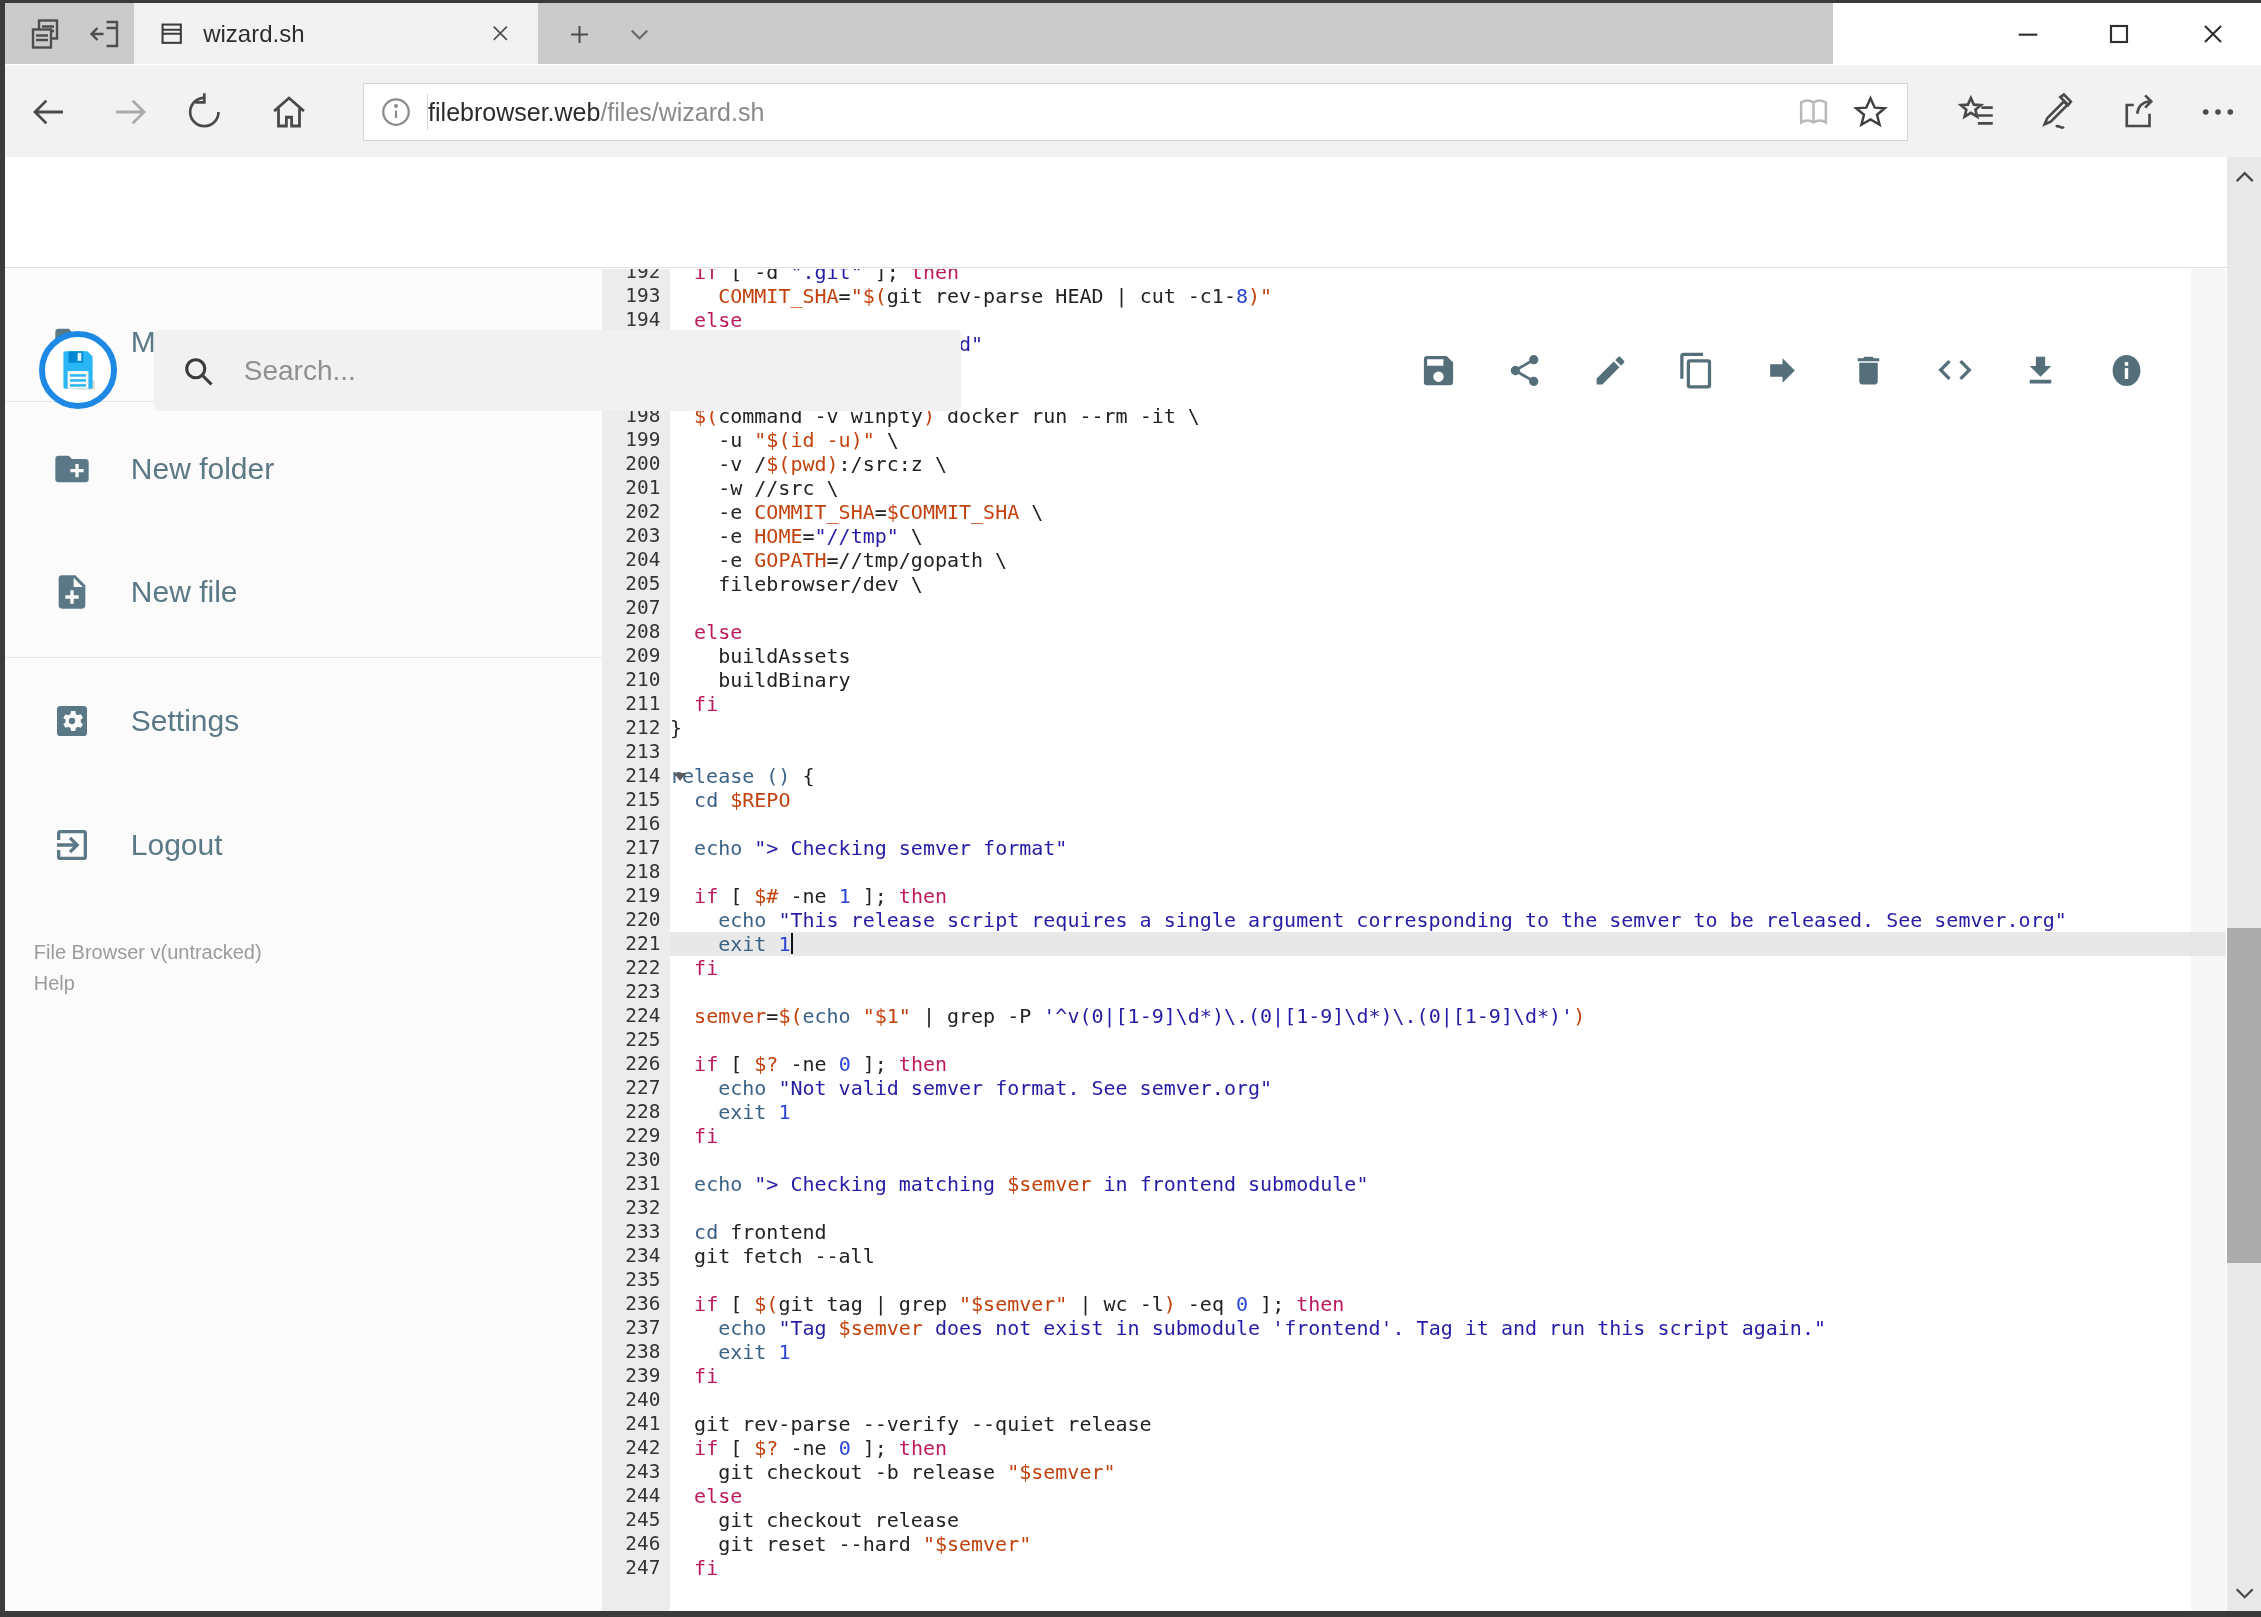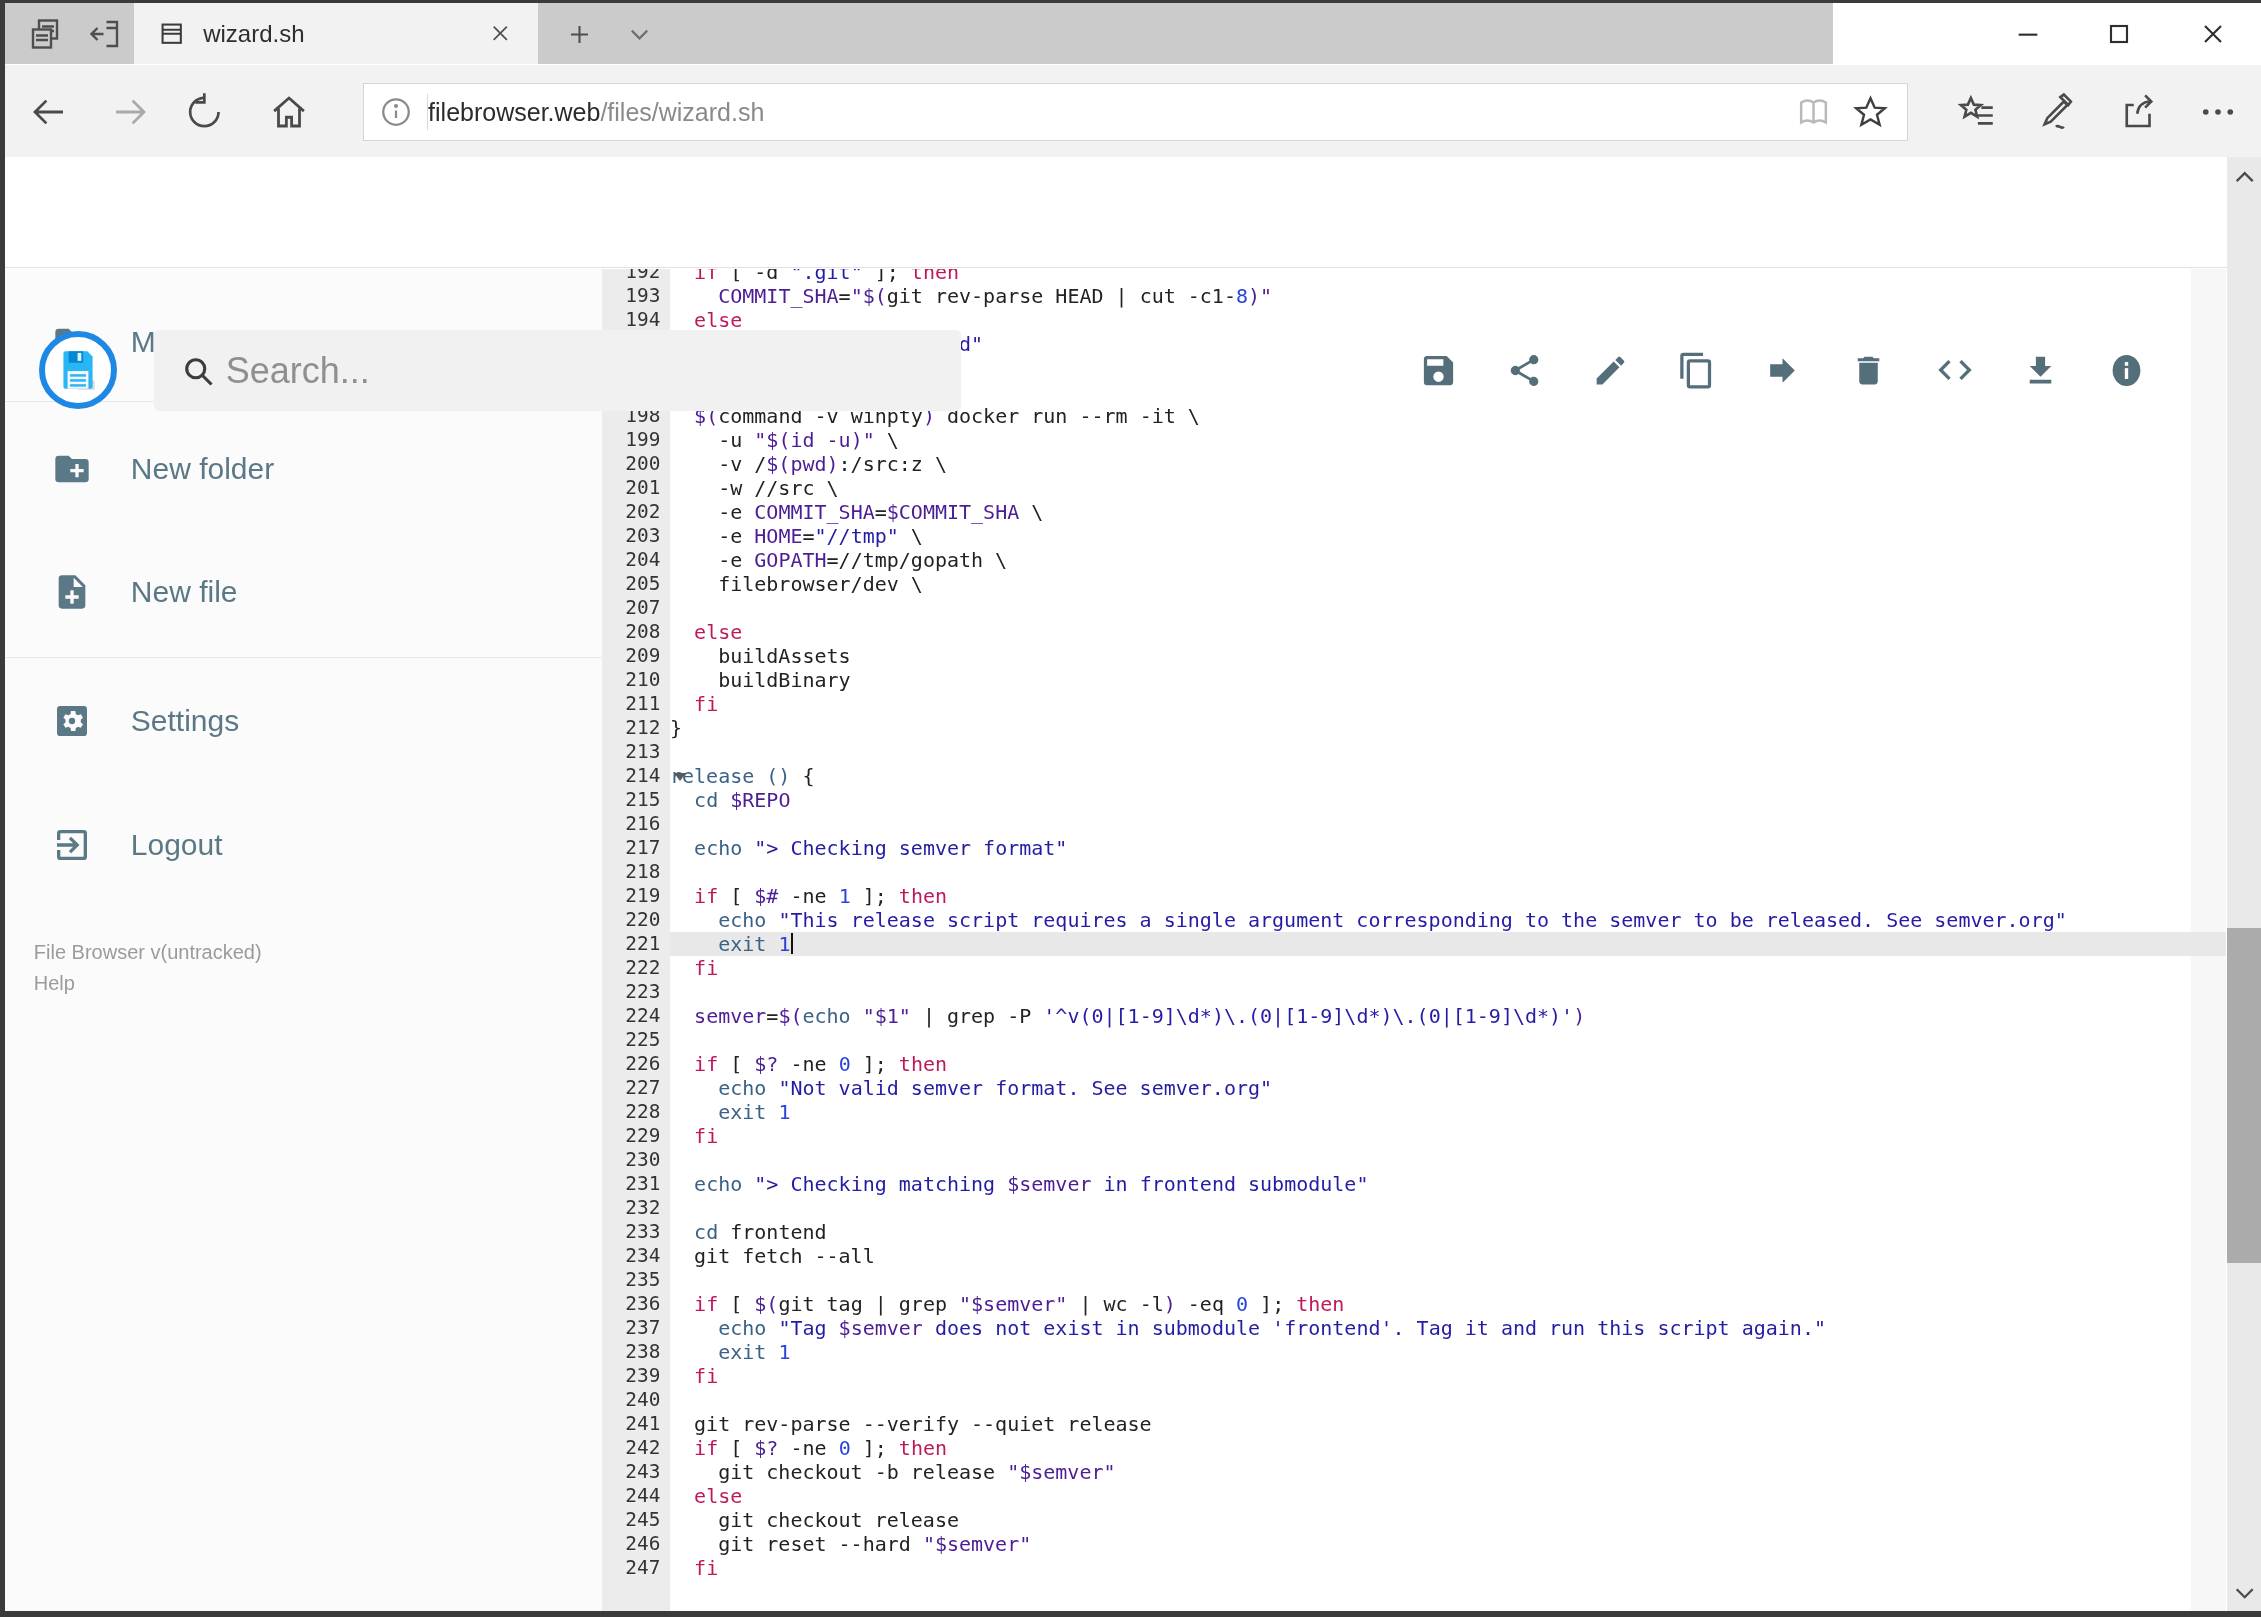--- a/index.html
+++ b/index.html
@@ -48,22 +48,22 @@
 
   
   #appheader { left:4.8px; top:157px; width:2222px; height:111px; background:#fff;
                border-bottom:0.8px solid #e2e2e2; z-index:5; }
   #fb-logo { position:absolute; left:34px; top:174px; width:78px; height:78px; border-radius:50%;
              border:6.5px solid #1e88e5; background:#fff; display:flex; align-items:center;
              justify-content:center; overflow:hidden; }
   #searchbox { position:absolute; left:149px; top:173px; width:807px; height:81px;
                background:#f1f1f1; border-radius:4.8px; display:flex; align-items:center; }
   #searchbox svg { margin-left:26px; }
-  #search-input { border:none; outline:none; background:transparent; font-size:36px;
-                  color:#0c4a6e; margin-left:10px; width:694px;
+  #search-input { border:none; outline:none; background:transparent; font-size:28px;
+                  color:#0c4a6e; margin-left:28px; width:694px;
                   font-family:"Liberation Sans", sans-serif; }
   #search-input::placeholder { color:#8f8f8f; }
   #fb-actions { position:absolute; right:57px; top:187px; display:flex; }
   .fb-act { width:86px; height:52px; display:flex; align-items:center; justify-content:center;
             color:#546e7a; }
 
   
   #sidebar { left:4.8px; top:269px; width:597px; height:1343px; background:#fbfbfb; z-index:4; }
   .side-item { position:absolute; left:0; width:597px; height:97px; display:flex;
                align-items:center; color:#5b7886; }
@@ -83,21 +83,21 @@
   .gut { position:relative; width:69px; flex:none; text-align:right; padding-right:9.7px;
          font-size:19.4px; line-height:24px; color:#333; }
   .src { flex:1; white-space:pre; font-size:20px; line-height:24px; color:#222; }
   .cm-row.active .src { background:#e8e8e8; }
   .fold { position:absolute; right:-16px; top:9px; width:0; height:0;
           border-left:6.5px solid transparent; border-right:6.5px solid transparent;
           border-top:8px solid #5a5a5a; }
   .tk-p { color:#222222; }
   .tk-k { color:#be185d; }
   .tk-b { color:#3a6186; }
-  .tk-v { color:#4c1d95; }
+  .tk-v { color:#c2410c; }
   .tk-s { color:#241ca5; }
   .tk-n { color:#2945d6; }
   .caret { display:inline-block; width:1.6px; height:21px; background:#111;
            vertical-align:-3.2px; margin-left:0.8px; }
 
   
   #pg-scroll { left:2227px; top:157px; width:35px; height:1460px; background:#e9e9e9; z-index:6; }
   #pg-up   { position:absolute; left:0; top:4.8px; width:35px; height:32px; display:flex;
              align-items:center; justify-content:center; color:#4a4a4a; }
   #pg-down { position:absolute; left:0; bottom:8px; width:35px; height:32px; display:flex;

